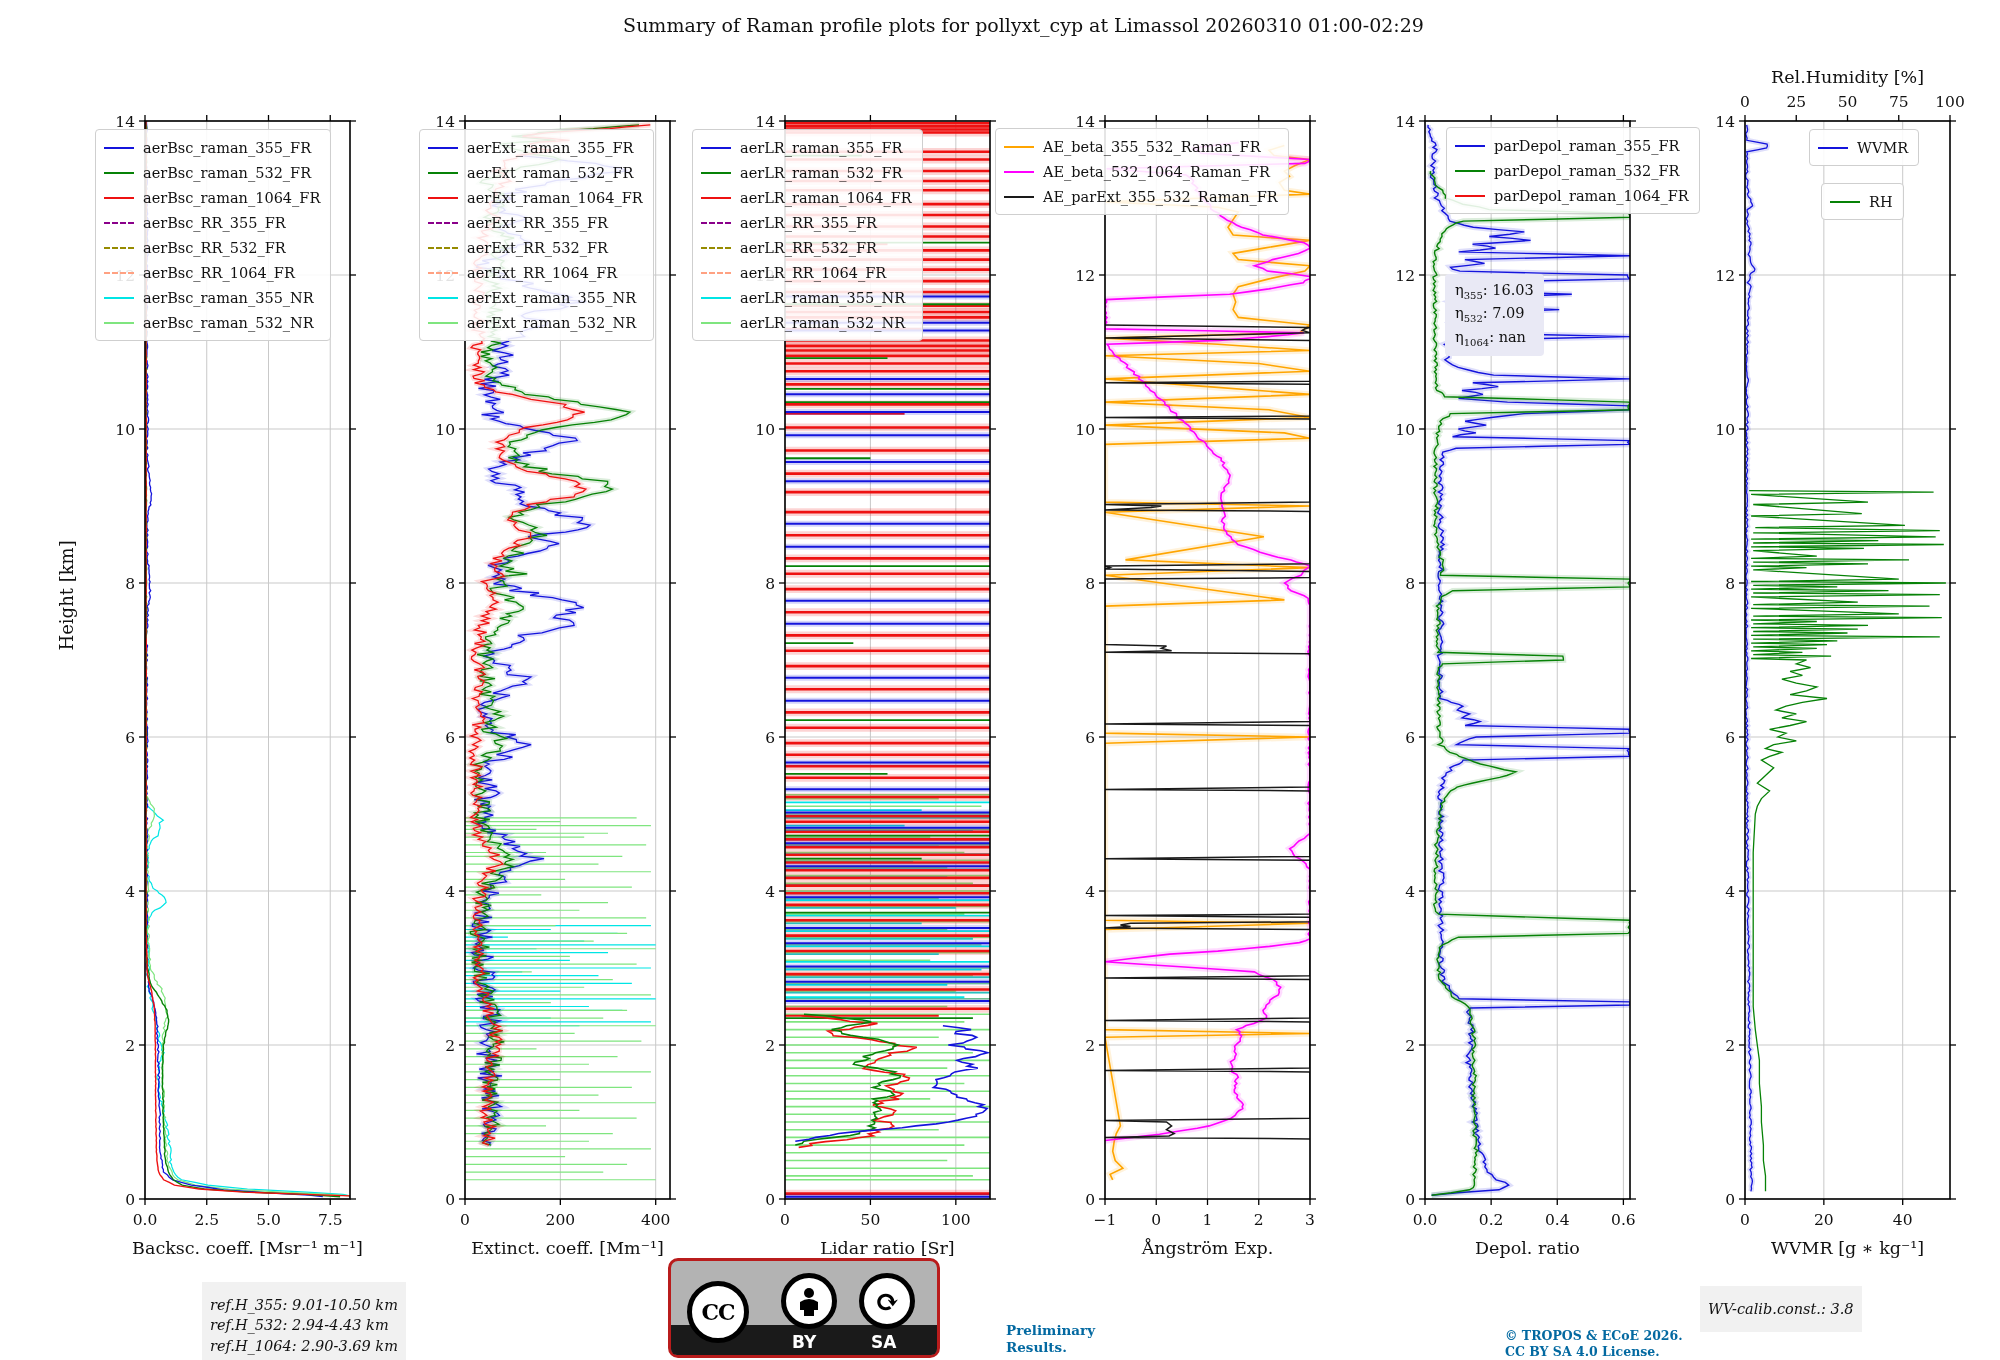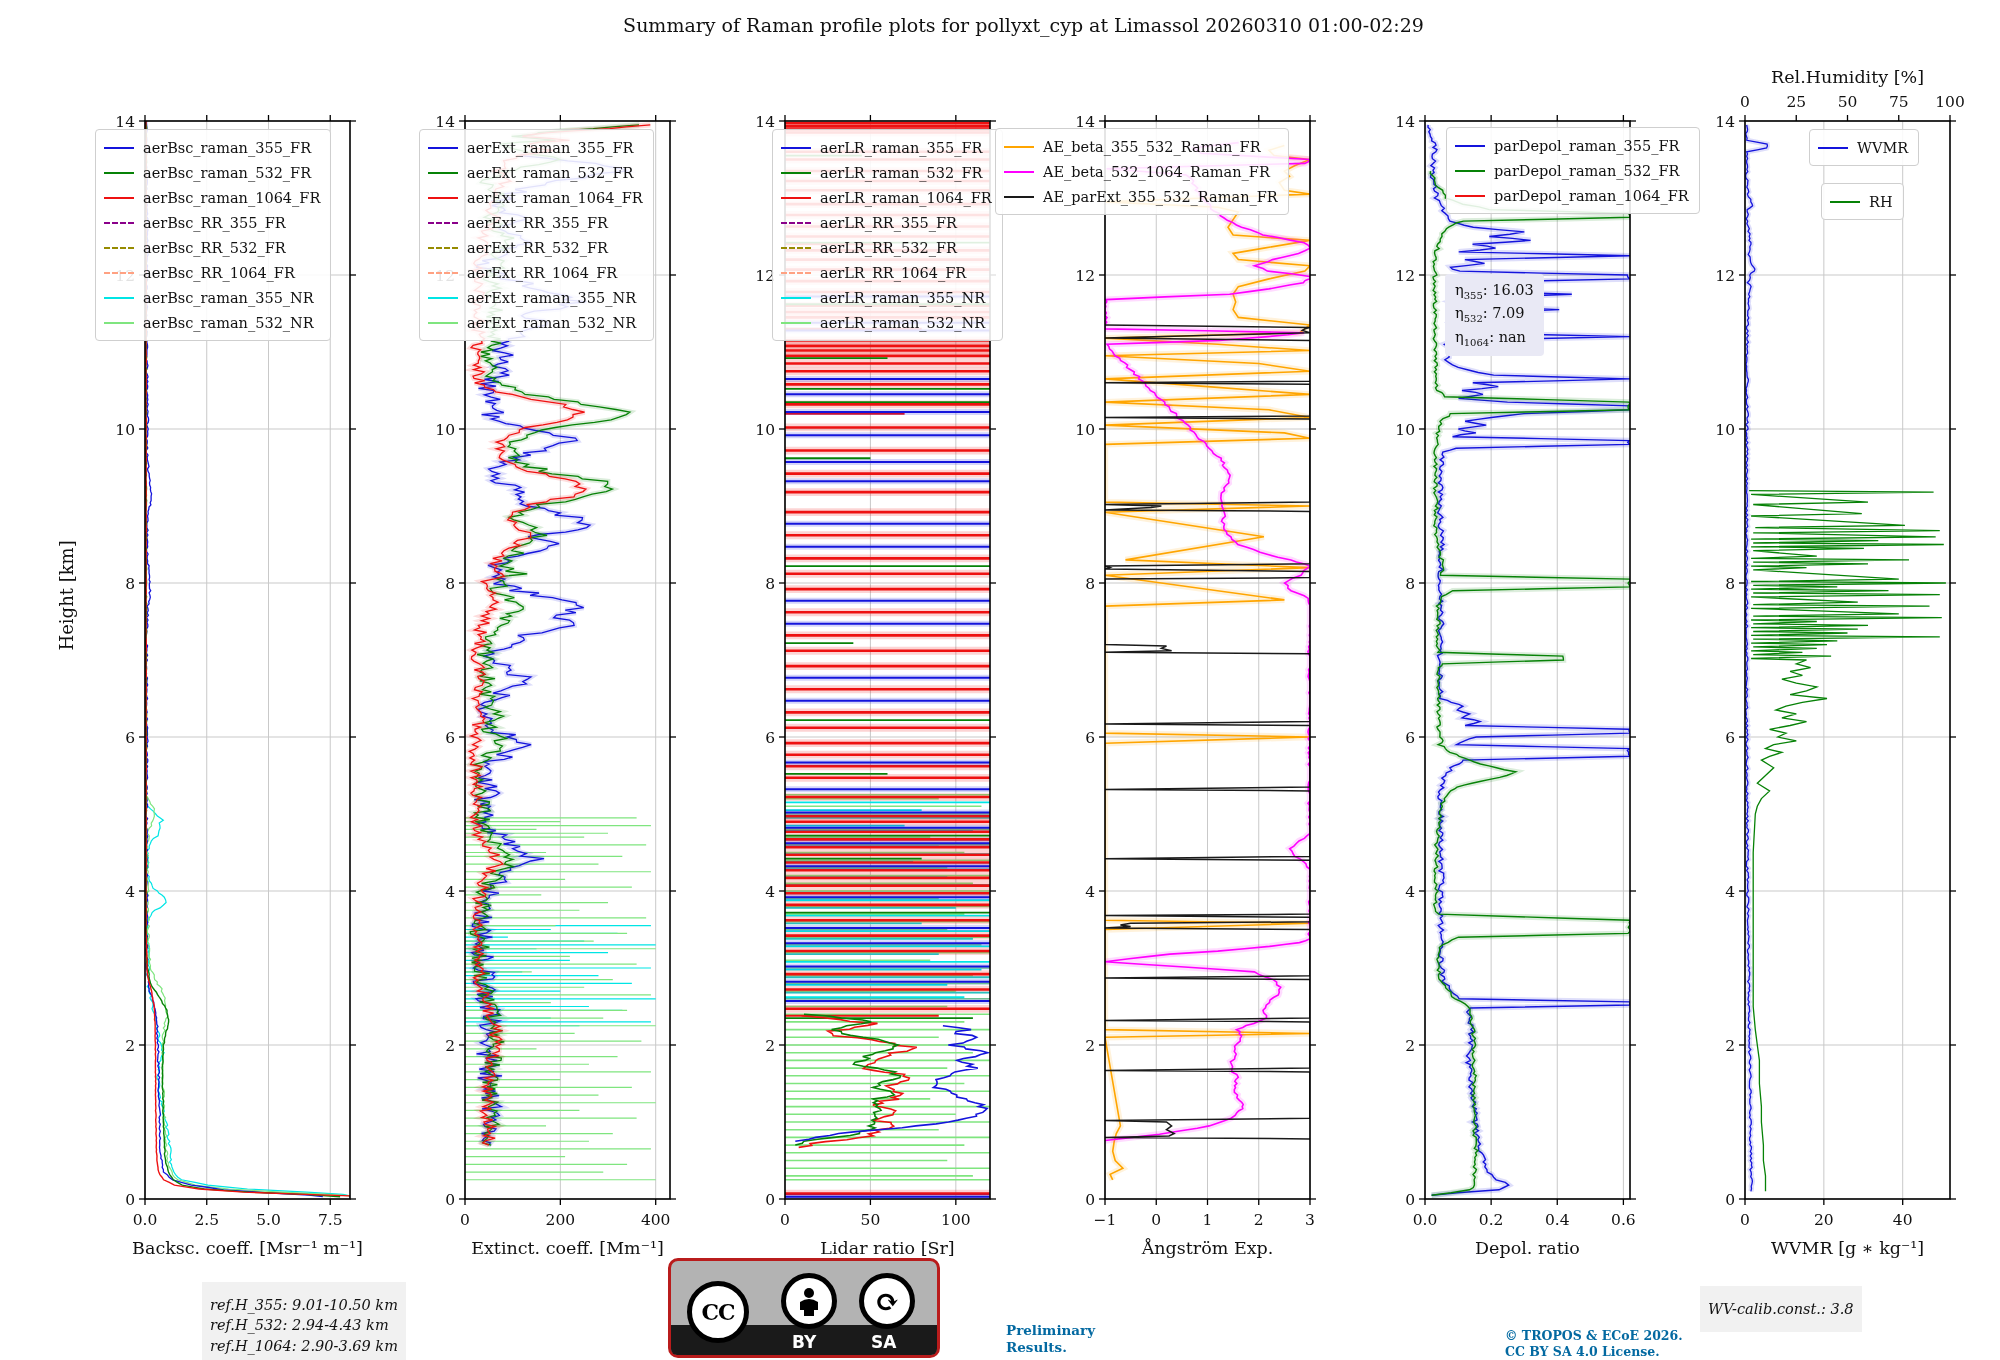--- a/index.html
+++ b/index.html
@@ -732,21 +732,21 @@
       <text x="-10" y="1083.5" text-anchor="end" font-size="15.5" font-family="DejaVu Serif, serif" fill="#111">0</text>
       <text x="-10" y="929.5000000000001" text-anchor="end" font-size="15.5" font-family="DejaVu Serif, serif" fill="#111">2</text>
       <text x="-10" y="775.5" text-anchor="end" font-size="15.5" font-family="DejaVu Serif, serif" fill="#111">4</text>
       <text x="-10" y="621.5" text-anchor="end" font-size="15.5" font-family="DejaVu Serif, serif" fill="#111">6</text>
       <text x="-10" y="467.50000000000006" text-anchor="end" font-size="15.5" font-family="DejaVu Serif, serif" fill="#111">8</text>
       <text x="-10" y="313.5" text-anchor="end" font-size="15.5" font-family="DejaVu Serif, serif" fill="#111">10</text>
       <text x="-10" y="159.50000000000006" text-anchor="end" font-size="15.5" font-family="DejaVu Serif, serif" fill="#111">12</text>
       <text x="-10" y="5.5" text-anchor="end" font-size="15.5" font-family="DejaVu Serif, serif" fill="#111">14</text>
       <text x="102.5" y="1133" text-anchor="middle" font-size="17.5" font-family="DejaVu Serif, serif" fill="#111">Lidar ratio [Sr]</text>
     </svg>
-    <div class="legend" style="left: 772px; top: 129px;">
+    <div class="legend" style="left: 692px; top: 129px;">
       <div class="legend-row">
         <span class="legend-line" style="border-top-color: rgb(20, 20, 220);"></span>
         <span class="legend-label">aerLR_raman_355_FR</span>
       </div>
       <div class="legend-row">
         <span class="legend-line" style="border-top-color: rgb(7, 130, 7);"></span>
         <span class="legend-label">aerLR_raman_532_FR</span>
       </div>
       <div class="legend-row">
         <span class="legend-line" style="border-top-color: rgb(238, 17, 17);"></span>

